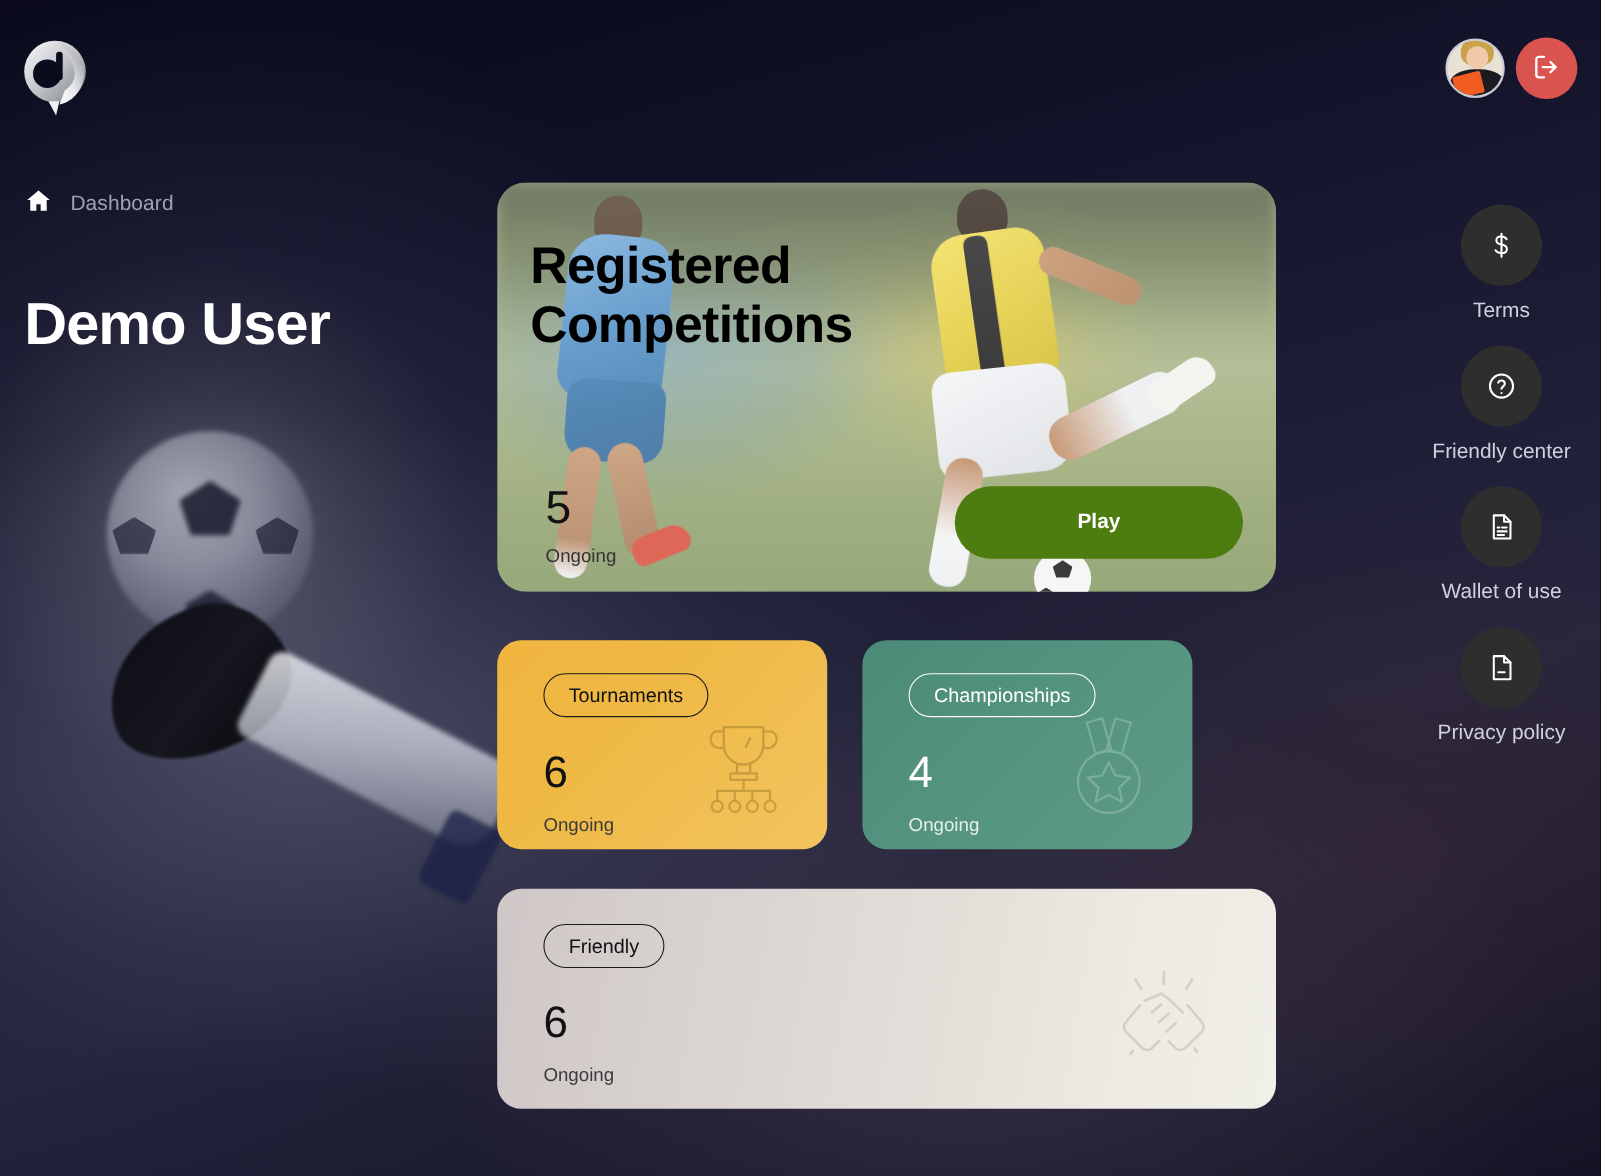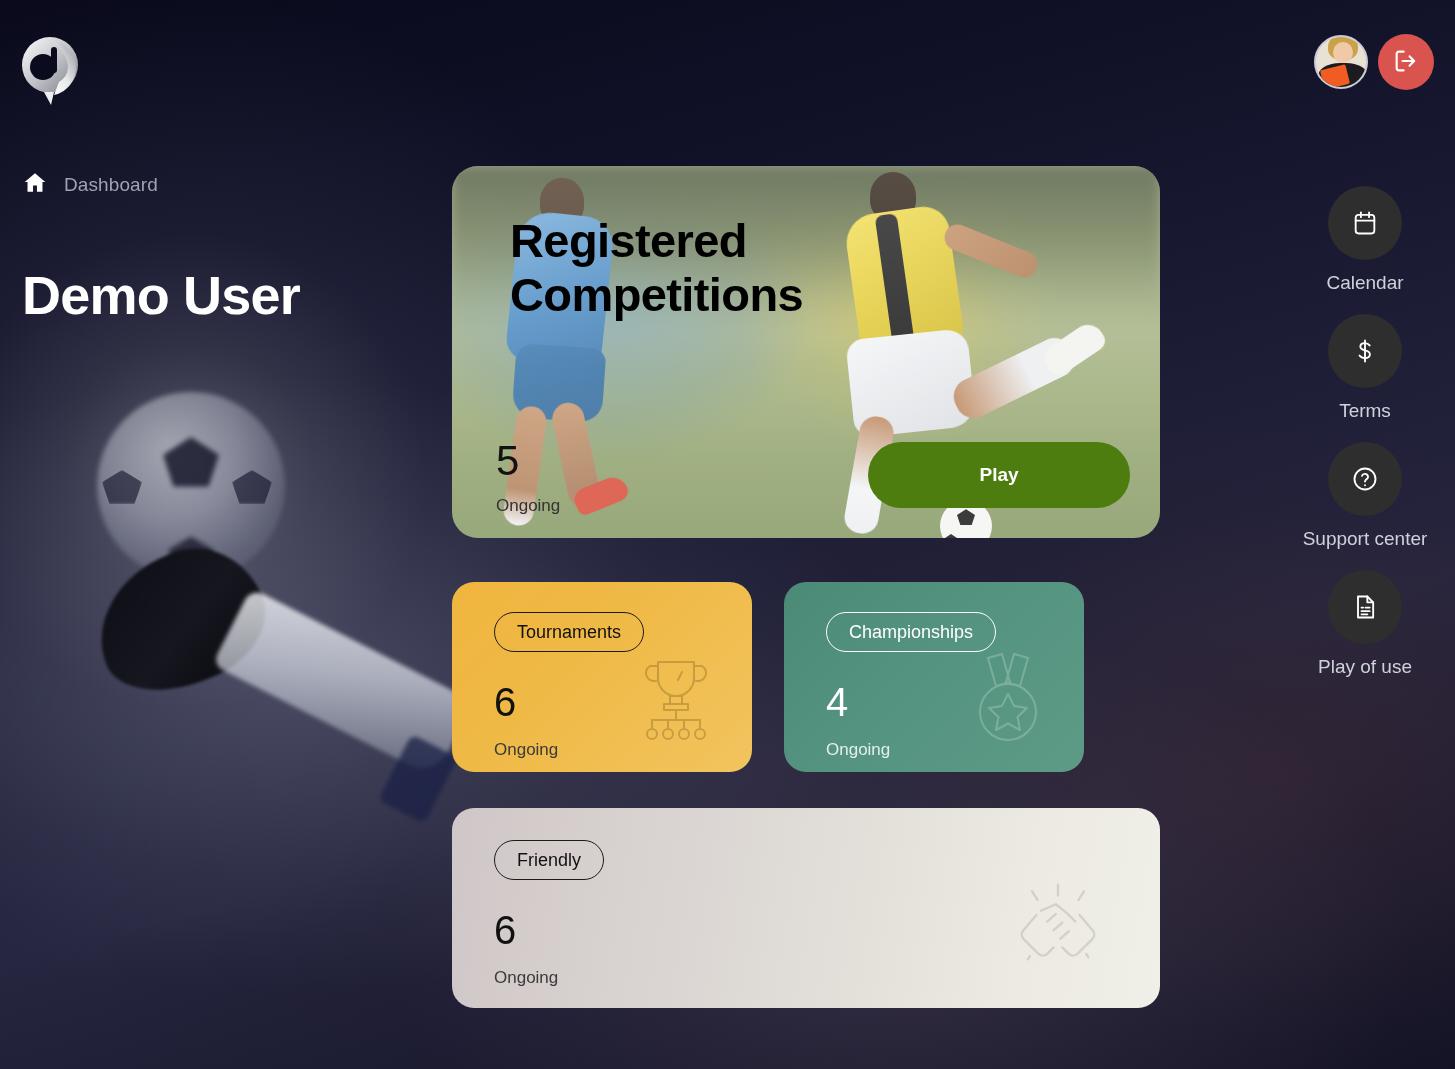--- a/index.html
+++ b/index.html
@@ -364,21 +364,20 @@
     inset: 0;
     padding: 48px 0 0 30px;
   }
   #hero-title {
     font-size: 47px;
     font-weight: 700;
     color: #000000;
     line-height: 1.15;
     letter-spacing: -0.6px;
     max-width: 380px;
-    margin-left: 28px;
   }
   #hero-stat {
     position: absolute;
     left: 44px; bottom: 22px;
   }
   .hero-num {
     font-size: 42px;
     font-weight: 400;
     color: #121212;
     line-height: 1.0;
@@ -664,62 +663,61 @@
         <path d="M24 76 l-2 3"></path>
         <path d="M76 74 l2 3"></path>
       </svg>
     </span>
   </div>
 
 </div>
 
 <div id="right-nav">
 
-  <div class="nav-item">
-    <div class="nav-circle">
-      <svg width="28" height="28" viewBox="0 0 24 24" fill="none" stroke="#ffffff" stroke-width="1.6" stroke-linecap="round" stroke-linejoin="round">
-        <rect x="4" y="5" width="16" height="16" rx="2.5"></rect>
-        <path d="M4 10 h16"></path>
-        <path d="M8.5 3 v4"></path>
-        <path d="M15.5 3 v4"></path>
-      </svg>
-    </div>
-    <div class="nav-label">Calendar</div>
-  </div>
 
 
   <div class="nav-item">
     <div class="nav-circle">
       <svg width="28" height="28" viewBox="0 0 24 24" fill="none" stroke="#ffffff" stroke-width="1.6" stroke-linecap="round" stroke-linejoin="round">
         <path d="M12 3 v18"></path>
         <path d="M16 7.2 c-1 -1.4 -2.4 -2 -4.2 -2 c-2.2 0 -3.8 1.2 -3.8 3 c0 1.9 1.6 2.7 4 3.2 c2.5 0.5 4.2 1.4 4.2 3.4 c0 2 -1.8 3.3 -4.3 3.3 c-2 0 -3.6 -0.7 -4.6 -2.2"></path>
       </svg>
     </div>
     <div class="nav-label">Terms</div>
   </div>
 
   <div class="nav-item">
     <div class="nav-circle">
       <svg width="28" height="28" viewBox="0 0 24 24" fill="none" stroke="#ffffff" stroke-width="1.6" stroke-linecap="round" stroke-linejoin="round">
         <circle cx="12" cy="12" r="9"></circle>
         <path d="M9.4 9.3 a2.7 2.7 0 0 1 5.2 0.9 c0 1.8 -2.6 2.2 -2.6 3.9"></path>
         <path d="M12 17.4 h0.01"></path>
       </svg>
     </div>
-    <div class="nav-label">Support center</div>
+    <div class="nav-label">Friendly center</div>
   </div>
 
   <div class="nav-item">
     <div class="nav-circle">
       <svg width="28" height="28" viewBox="0 0 24 24" fill="none" stroke="#ffffff" stroke-width="1.6" stroke-linecap="round" stroke-linejoin="round">
         <path d="M6 3 h8 l5 5 v13 a0 0 0 0 1 0 0 H6 Z"></path>
         <path d="M14 3 v5 h5"></path>
         <path d="M9 12.5 h1.4"></path>
         <path d="M12.4 12.5 h3.6"></path>
         <path d="M9 15.5 h7"></path>
         <path d="M9 18.3 h5"></path>
       </svg>
     </div>
-    <div class="nav-label">Play of use</div>
-  </div>
-
+    <div class="nav-label">Wallet of use</div>
+  </div>
+
+  <div class="nav-item">
+    <div class="nav-circle">
+      <svg width="28" height="28" viewBox="0 0 24 24" fill="none" stroke="#ffffff" stroke-width="1.6" stroke-linecap="round" stroke-linejoin="round">
+        <path d="M6 3 h8 l5 5 v13 H6 Z"></path>
+        <path d="M14 3 v5 h5"></path>
+        <path d="M9.5 15.5 h5"></path>
+      </svg>
+    </div>
+    <div class="nav-label">Privacy policy</div>
+  </div>
 
 </div>
 
 </body></html>

